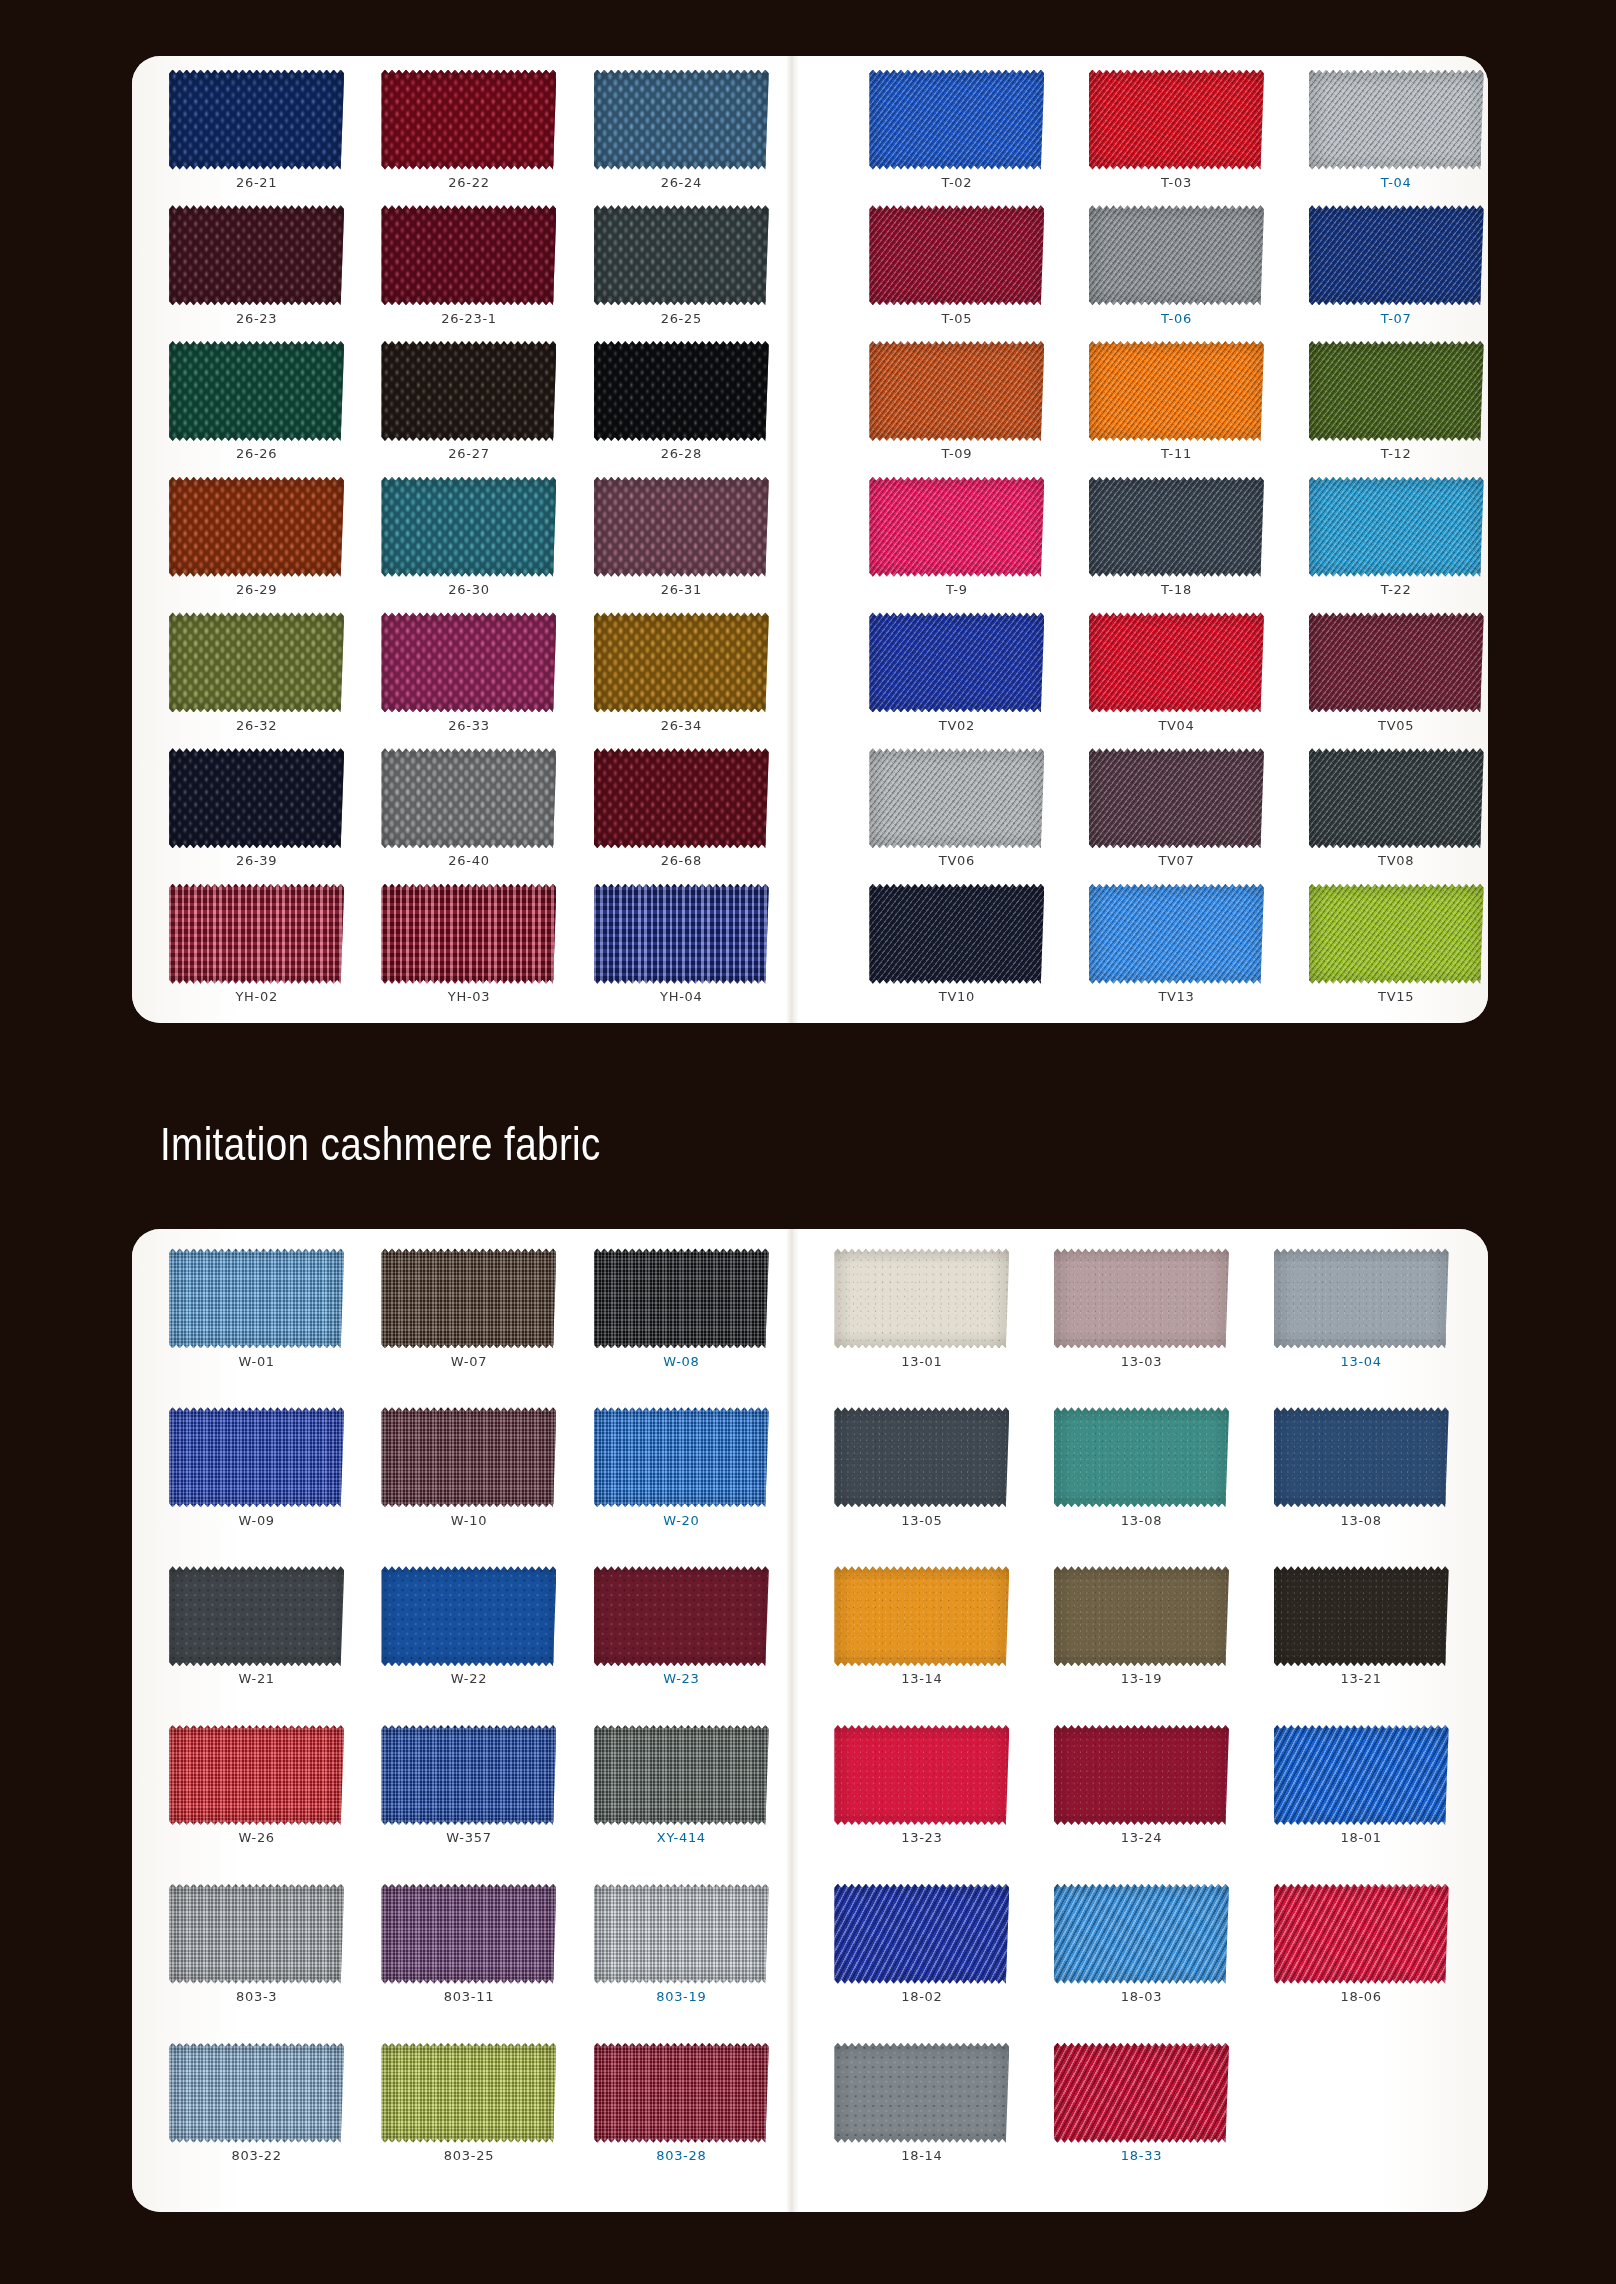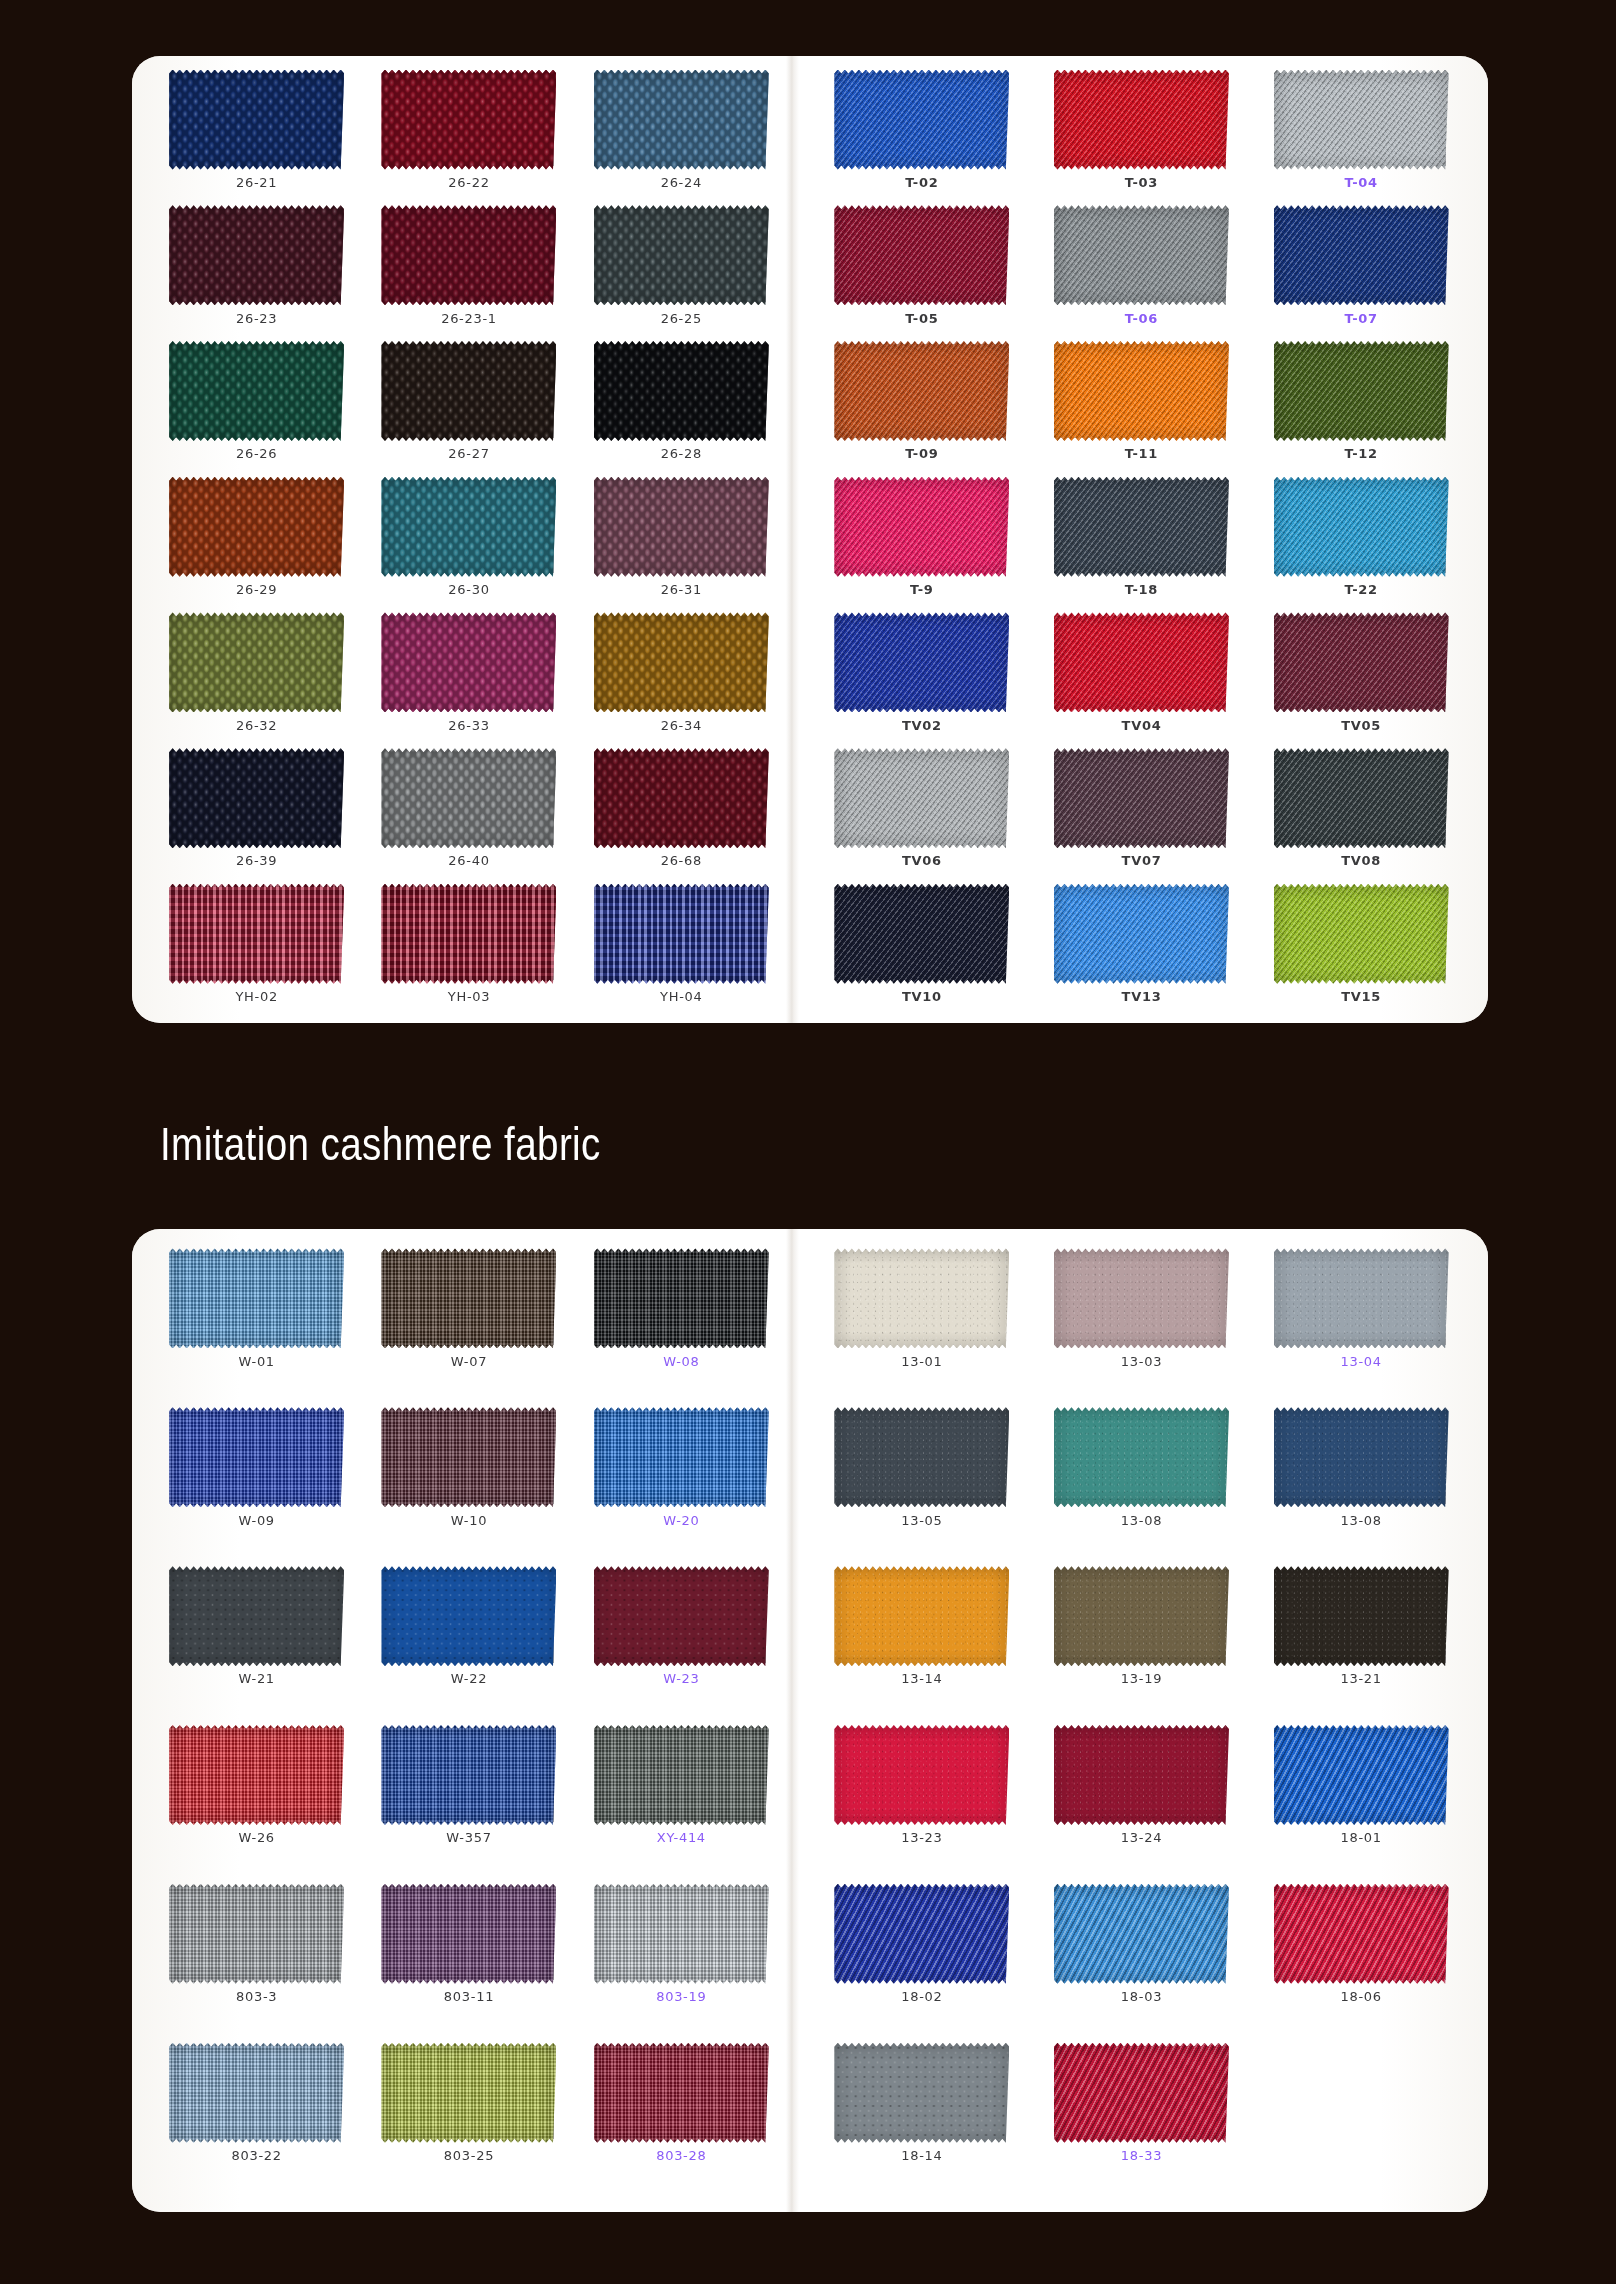--- a/index.html
+++ b/index.html
@@ -54,22 +54,22 @@
   }
 
   
   .grid {
     position: absolute;
     display: grid;
     grid-template-columns: repeat(3, 1fr);
   }
   #grid-top-left    { left: 18.5px;  top: 8.7px;  width: 637px; height: 950px;
                       grid-template-rows: repeat(7, 1fr); }
-  #grid-top-right   { left: 680px;top: 8.7px;  width: 659px; height: 950px;
-                      grid-template-rows: repeat(7, 1fr); font-weight: bold; }
+  #grid-top-right   { left: 715px;top: 8.7px;  width: 659px; height: 950px;
+                      grid-template-rows: repeat(7, 1fr); }
   #grid-bot-left    { left: 18.5px;  top: 14.6px;  width: 637px; height: 953px;
                       grid-template-rows: repeat(6, 1fr); }
   #grid-bot-right   { left: 680px;top: 14.6px;  width: 659px; height: 953px;
                       grid-template-rows: repeat(6, 1fr); }
 
   .cell {
     position: relative;
     display: flex;
     flex-direction: column;
     align-items: center;
@@ -196,21 +196,21 @@
   }
 
   .label {
     margin-top: 5.3px;
     font-family: "DejaVu Sans", sans-serif;
     font-size: 13px;
     letter-spacing: 0.7px;
     color: #3a3a3c;
     white-space: nowrap;
   }
-  .label.faint { color: #8b5cf6; text-align: center; }
+  .label.faint { color: #0369a1; text-align: center; }
 
   
   #section-heading {
     position: absolute;
     left: 160px;
     top: 1116px;
     color: #ffffff;
     font-family: "Liberation Sans", sans-serif;
     font-size: 47px;
     font-weight: 400;

